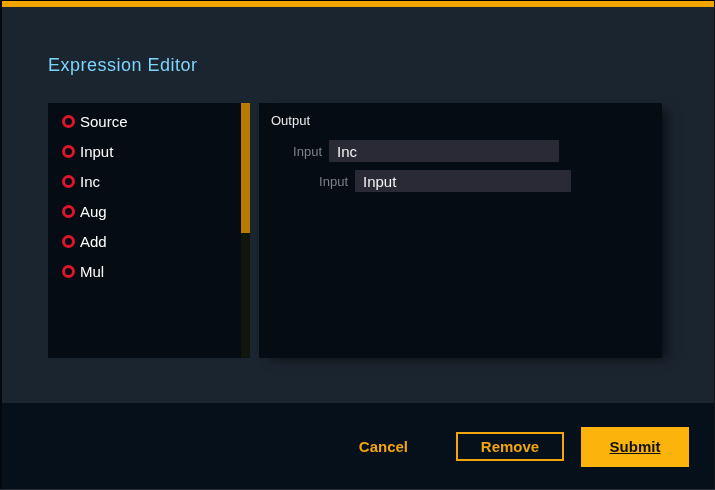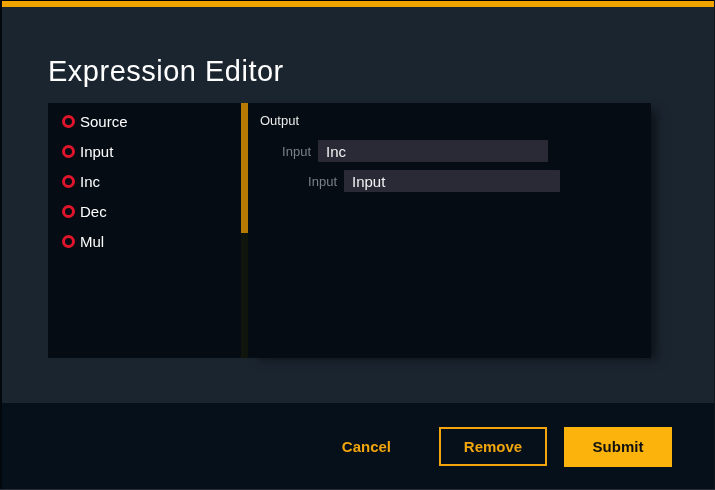--- a/index.html
+++ b/index.html
@@ -15,22 +15,22 @@
   
   .edge-top    { position:absolute; top:0; left:0; right:0; height:1px; background:#000; }
   .edge-left   { position:absolute; top:0; left:0; bottom:0; width:2px; background:#04080d; }
   .edge-right  { position:absolute; top:0; right:0; bottom:0; width:1px; background:#10151b; }
   .edge-bottom { position:absolute; bottom:0; left:0; right:0; height:1px; background:#272e38; }
 
   .accent-bar { position:absolute; top:1px; left:0; right:0; height:6px; background:#F0A400; }
 
   .title {
     position:absolute; left:48px; top:55px; margin:0;
-    font-size:29px; font-weight:300; letter-spacing:0.5px;
-    color:#ffffff;
+    font-size:18px; font-weight:300; letter-spacing:0.5px;
+    color:#7dd3fc;
   }
 
   
   .list-panel {
     position:absolute; left:48px; top:103px; width:202px; height:255px;
     background:#050C13; overflow:hidden; box-sizing:border-box;
     padding-top:3px;
   }
   .list-item {
     height:30px; display:flex; align-items:center;
@@ -44,21 +44,21 @@
     position:absolute; top:0; right:0; width:9px; height:255px;
     background:#10150E;
   }
   .scrollbar .thumb {
     position:absolute; top:0; left:0; width:100%; height:51%;
     background:#B87A00;
   }
 
   
   .output-panel {
-    position:absolute; left:248px; top:103px; width:403px; height:255px;
+    position:absolute; left:259px; top:103px; width:403px; height:255px;
     background:#050C13; box-sizing:border-box;
     box-shadow: 8px 4px 10px -3px rgba(0,0,0,0.55);
   }
   .panel-header {
     padding:10px 0 0 12px; color:#E9E9E9; font-size:13px;
   }
   .field-row { display:flex; align-items:center; margin-top:12px; }
   .field-row label {
     color:#7C8088; font-size:13px; text-align:right; margin-right:7px;
     flex:0 0 auto;
@@ -72,38 +72,38 @@
     font-family:"Liberation Sans","DejaVu Sans",sans-serif;
   }
   .row-0 input { width:214px; }
   .row-1 input { width:200px; }
 
   
   .footer {
     position:absolute; left:0; right:0; bottom:0; height:87px;
     background:#05101A;
     display:flex; align-items:center; justify-content:flex-end;
-    padding-right:43px; box-sizing:border-box;
+    padding-right:26px; box-sizing:border-box;
   }
   .footer button {
     font-family:"Liberation Sans","DejaVu Sans",sans-serif;
     font-size:15px; font-weight:bold; cursor:pointer;
   }
   .btn-text {
     background:none; border:none; color:#F2A50C; padding:0;
     margin-right:48px;
   }
   .btn-outline {
-    width:108px; height:39px; box-sizing:border-box;
+    width:108px; height:29px; box-sizing:border-box;
     background:transparent; border:2px solid #F2A50C; color:#F2A50C;
     margin-right:17px;
   }
   .btn-filled {
     width:108px; height:40px; border:none;
-    background:#FCB40D; color:#111111;
+    background:#FCB40D; color:#111111;text-decoration:underline;
   }
 </style>
 </head>
 <body>
 
 <div id="window">
   <div class="accent-bar"></div>
 
   <h1 class="title">Expression Editor</h1>
 
@@ -115,21 +115,25 @@
     <div class="list-item">
       <span class="ring"></span>
       <span>Input</span>
     </div>
     <div class="list-item">
       <span class="ring"></span>
       <span>Inc</span>
     </div>
     <div class="list-item">
       <span class="ring"></span>
-      <span>Dec</span>
+      <span>Aug</span>
+    </div>
+    <div class="list-item">
+      <span class="ring"></span>
+      <span>Add</span>
     </div>
     <div class="list-item">
       <span class="ring"></span>
       <span>Mul</span>
     </div>
 
     <div class="scrollbar">
       <div class="thumb"></div>
     </div>
   </div>

